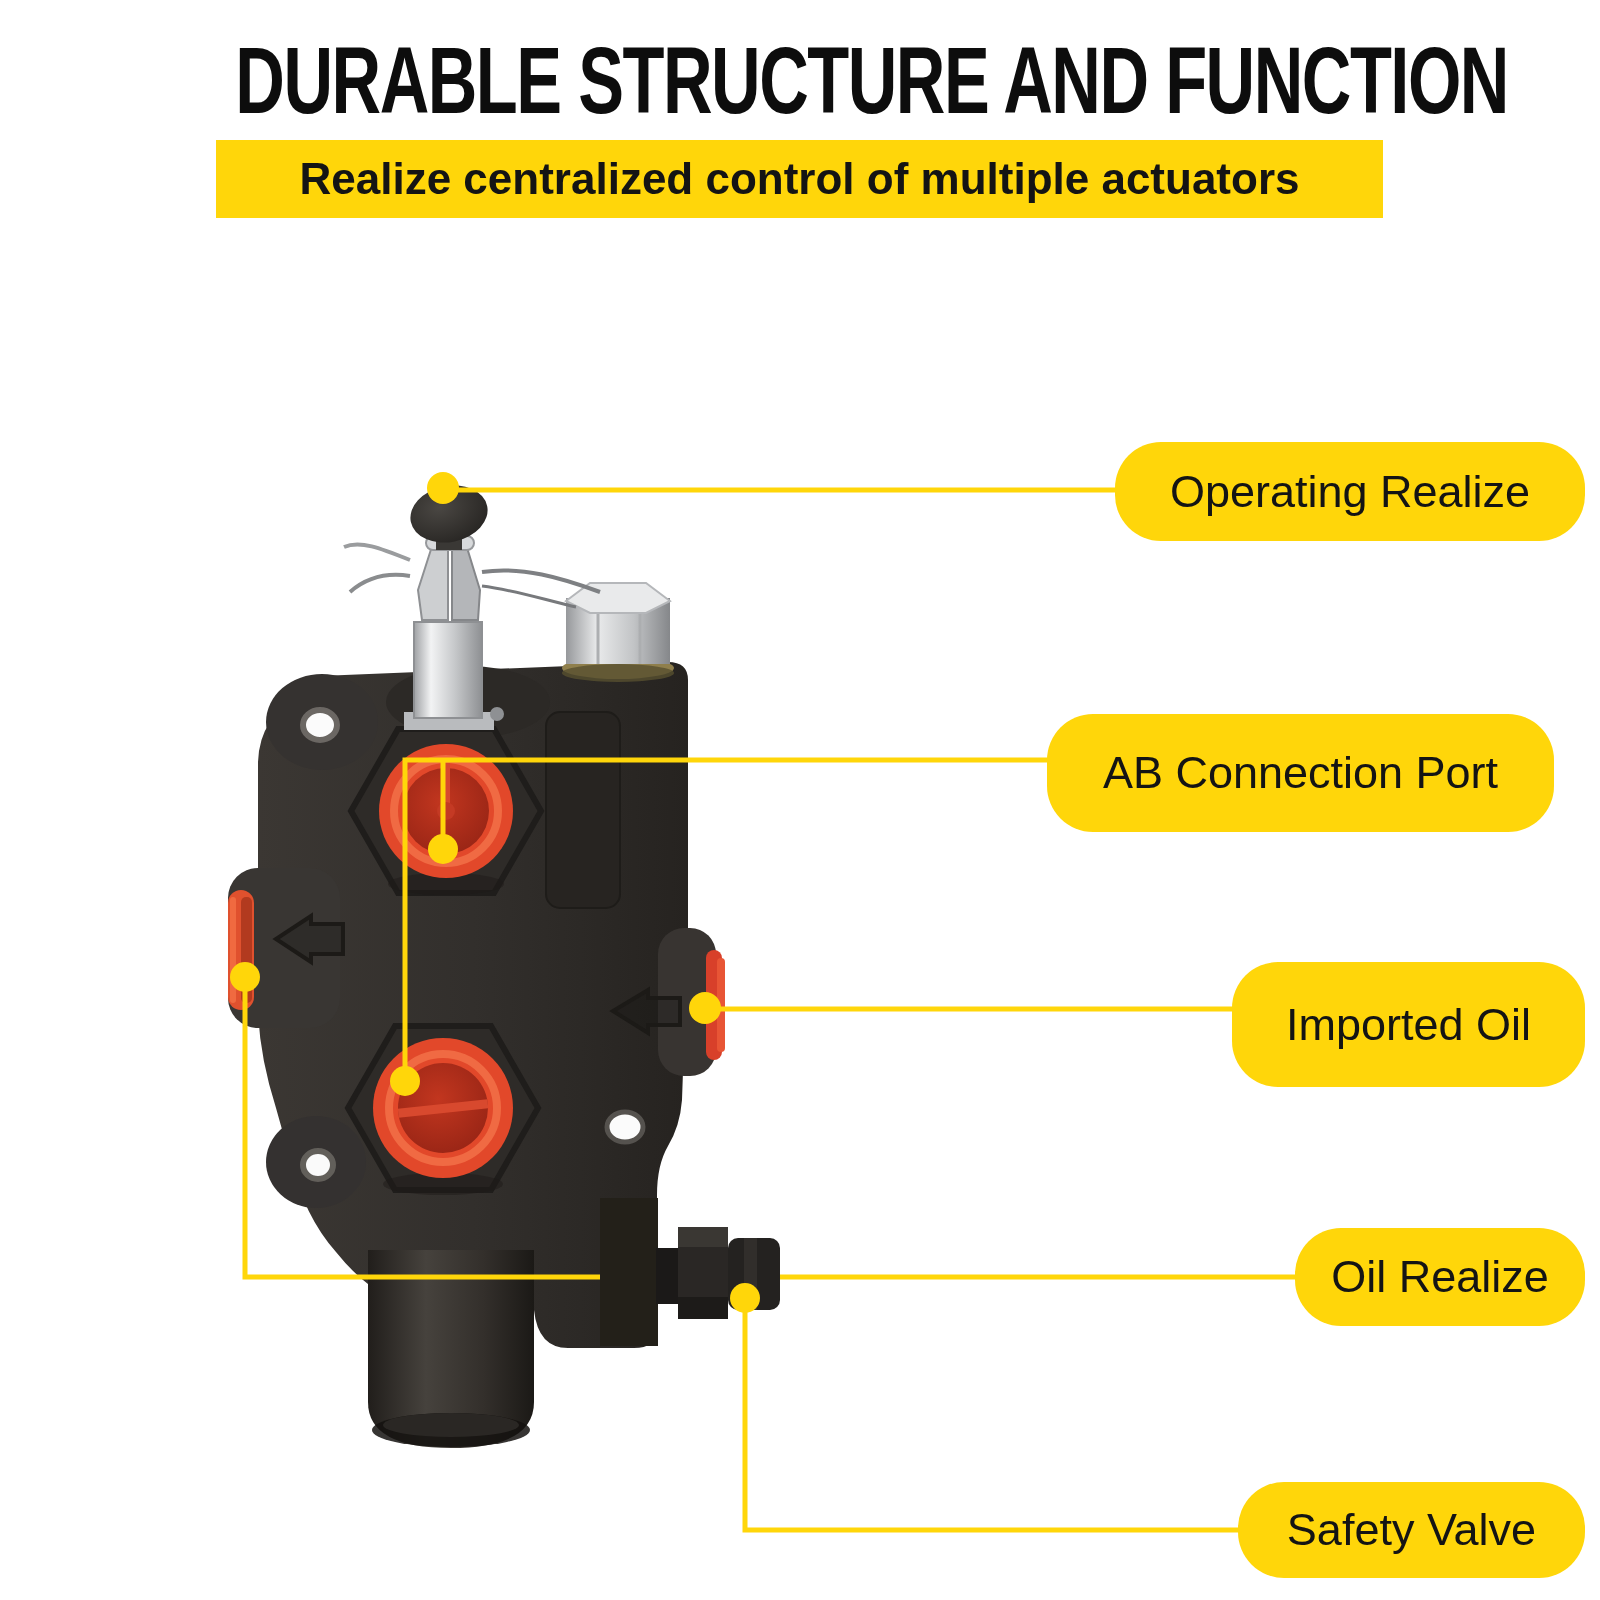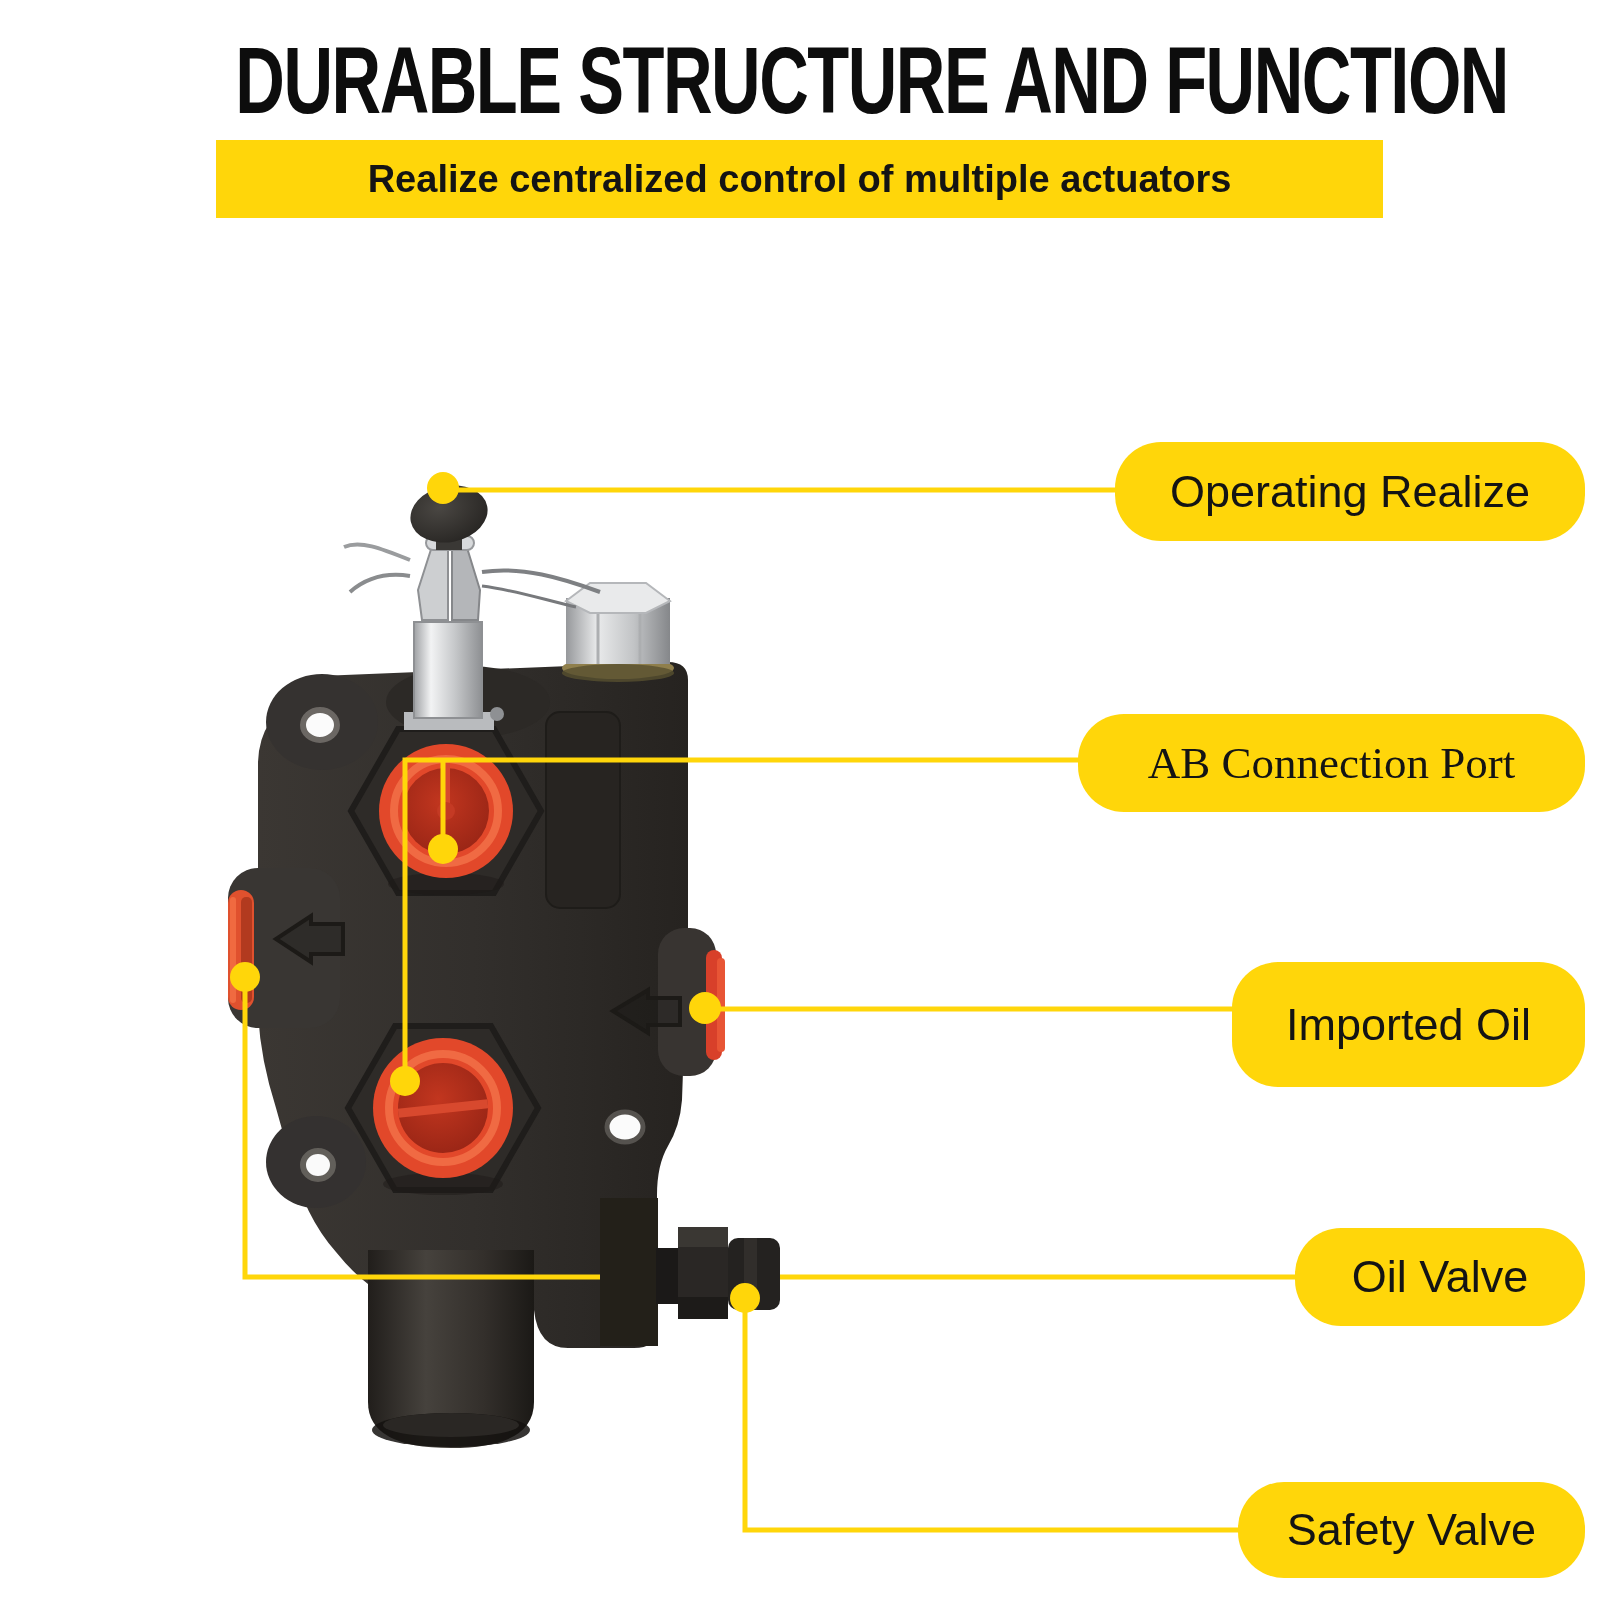--- a/index.html
+++ b/index.html
@@ -5,21 +5,21 @@
   html,body{margin:0;padding:0;background:#fff;}
   .stage{position:relative;width:1600px;height:1600px;background:#fff;overflow:hidden;
          font-family:"Liberation Sans", sans-serif;}
   
   .title-wrap{position:absolute;top:34px;left:0;width:1600px;text-align:center;}
   .title{display:inline-block;font-size:94px;line-height:1.0;font-weight:bold;
          color:#0d0d0d;white-space:nowrap;letter-spacing:-2px;
          transform:scaleX(0.73);transform-origin:50% 50%;}
   .subtitle-bar{position:absolute;left:216px;top:140px;width:1167px;height:78px;
          background:var(--accent,#FFD60A);display:flex;align-items:center;justify-content:center;}
-  .subtitle{font-size:38px;font-weight:bold;color:#141414;white-space:nowrap;letter-spacing:0px;}
+  .subtitle{font-size:44px;font-weight:bold;color:#141414;white-space:nowrap;letter-spacing:0px;}
   
   .pill{position:absolute;background:var(--accent,#FFD60A);border-radius:46px;
         display:flex;align-items:center;justify-content:center;}
   .pill span{font-size:45px;color:#141414;white-space:nowrap;}
   
   .art{position:absolute;left:0;top:0;}
 </style>
 </head>
 <body>
 
@@ -161,25 +161,25 @@
     <circle cx="443" cy="488" r="16" fill="#FFD60A"></circle>
     <circle cx="443" cy="849" r="15" fill="#FFD60A"></circle>
     <circle cx="405" cy="1081" r="15" fill="#FFD60A"></circle>
     <circle cx="705" cy="1008" r="16" fill="#FFD60A"></circle>
     <circle cx="745" cy="1298" r="15" fill="#FFD60A"></circle>
   </svg>
 
   <div class="pill" style="left:1115px;top:442px;width:470px;height:99px;">
     <span>Operating Realize</span>
   </div>
-  <div class="pill" style="left:1078px;top:714px;width:507px;height:98px;font-family:Liberation Serif, serif;">
+  <div class="pill" style="left:1047px;top:714px;width:507px;height:118px;">
     <span>AB Connection Port</span>
   </div>
   <div class="pill" style="left:1232px;top:962px;width:353px;height:125px;">
     <span>Imported Oil</span>
   </div>
   <div class="pill" style="left:1295px;top:1228px;width:290px;height:98px;">
-    <span>Oil Valve</span>
+    <span>Oil Realize</span>
   </div>
   <div class="pill" style="left:1238px;top:1482px;width:347px;height:96px;">
     <span>Safety Valve</span>
   </div>
 </div>
 
 </body></html>

